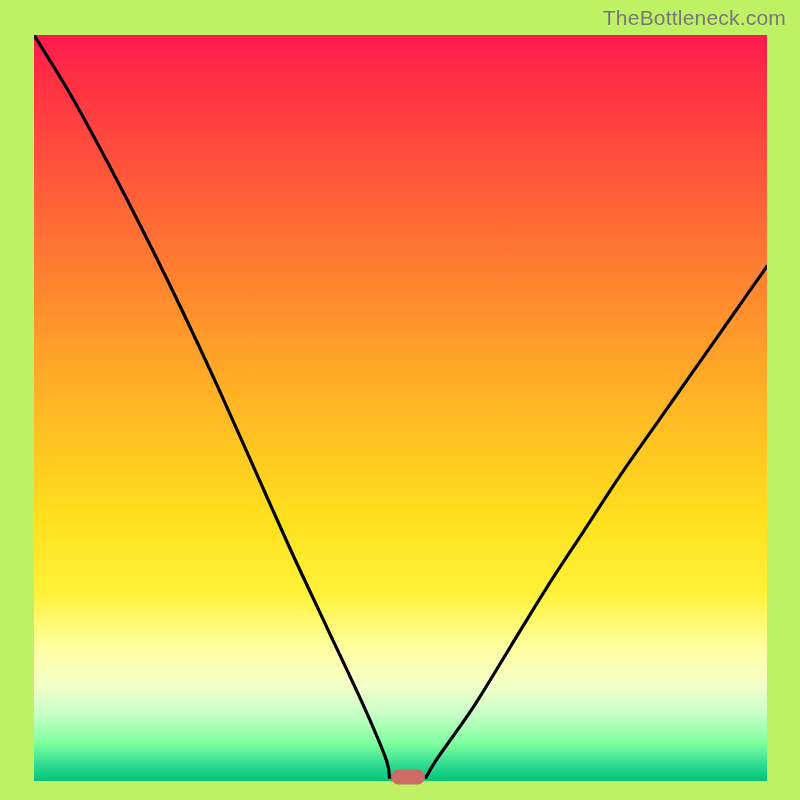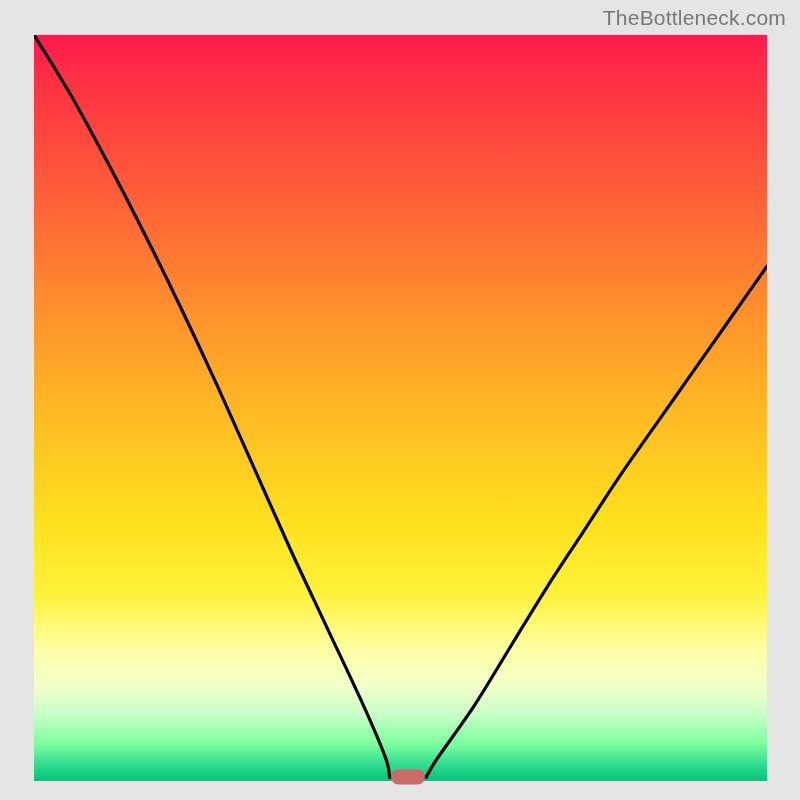--- a/index.html
+++ b/index.html
@@ -10,21 +10,21 @@
     background: #000;
     overflow: hidden;
     font-family: Arial, Helvetica, sans-serif;
   }
   .frame {
     position: absolute;
     left: 0;
     top: 0;
     width: 800px;
     height: 800px;
-    background: #e5e5e5;
+    background: #bef264;
   }
   .plot {
     position: absolute;
     left: 34px;
     top: 35px;
     width: 733px;
     height: 746px;
     
     background: linear-gradient(to bottom,
       #ff1a4d 0%,

